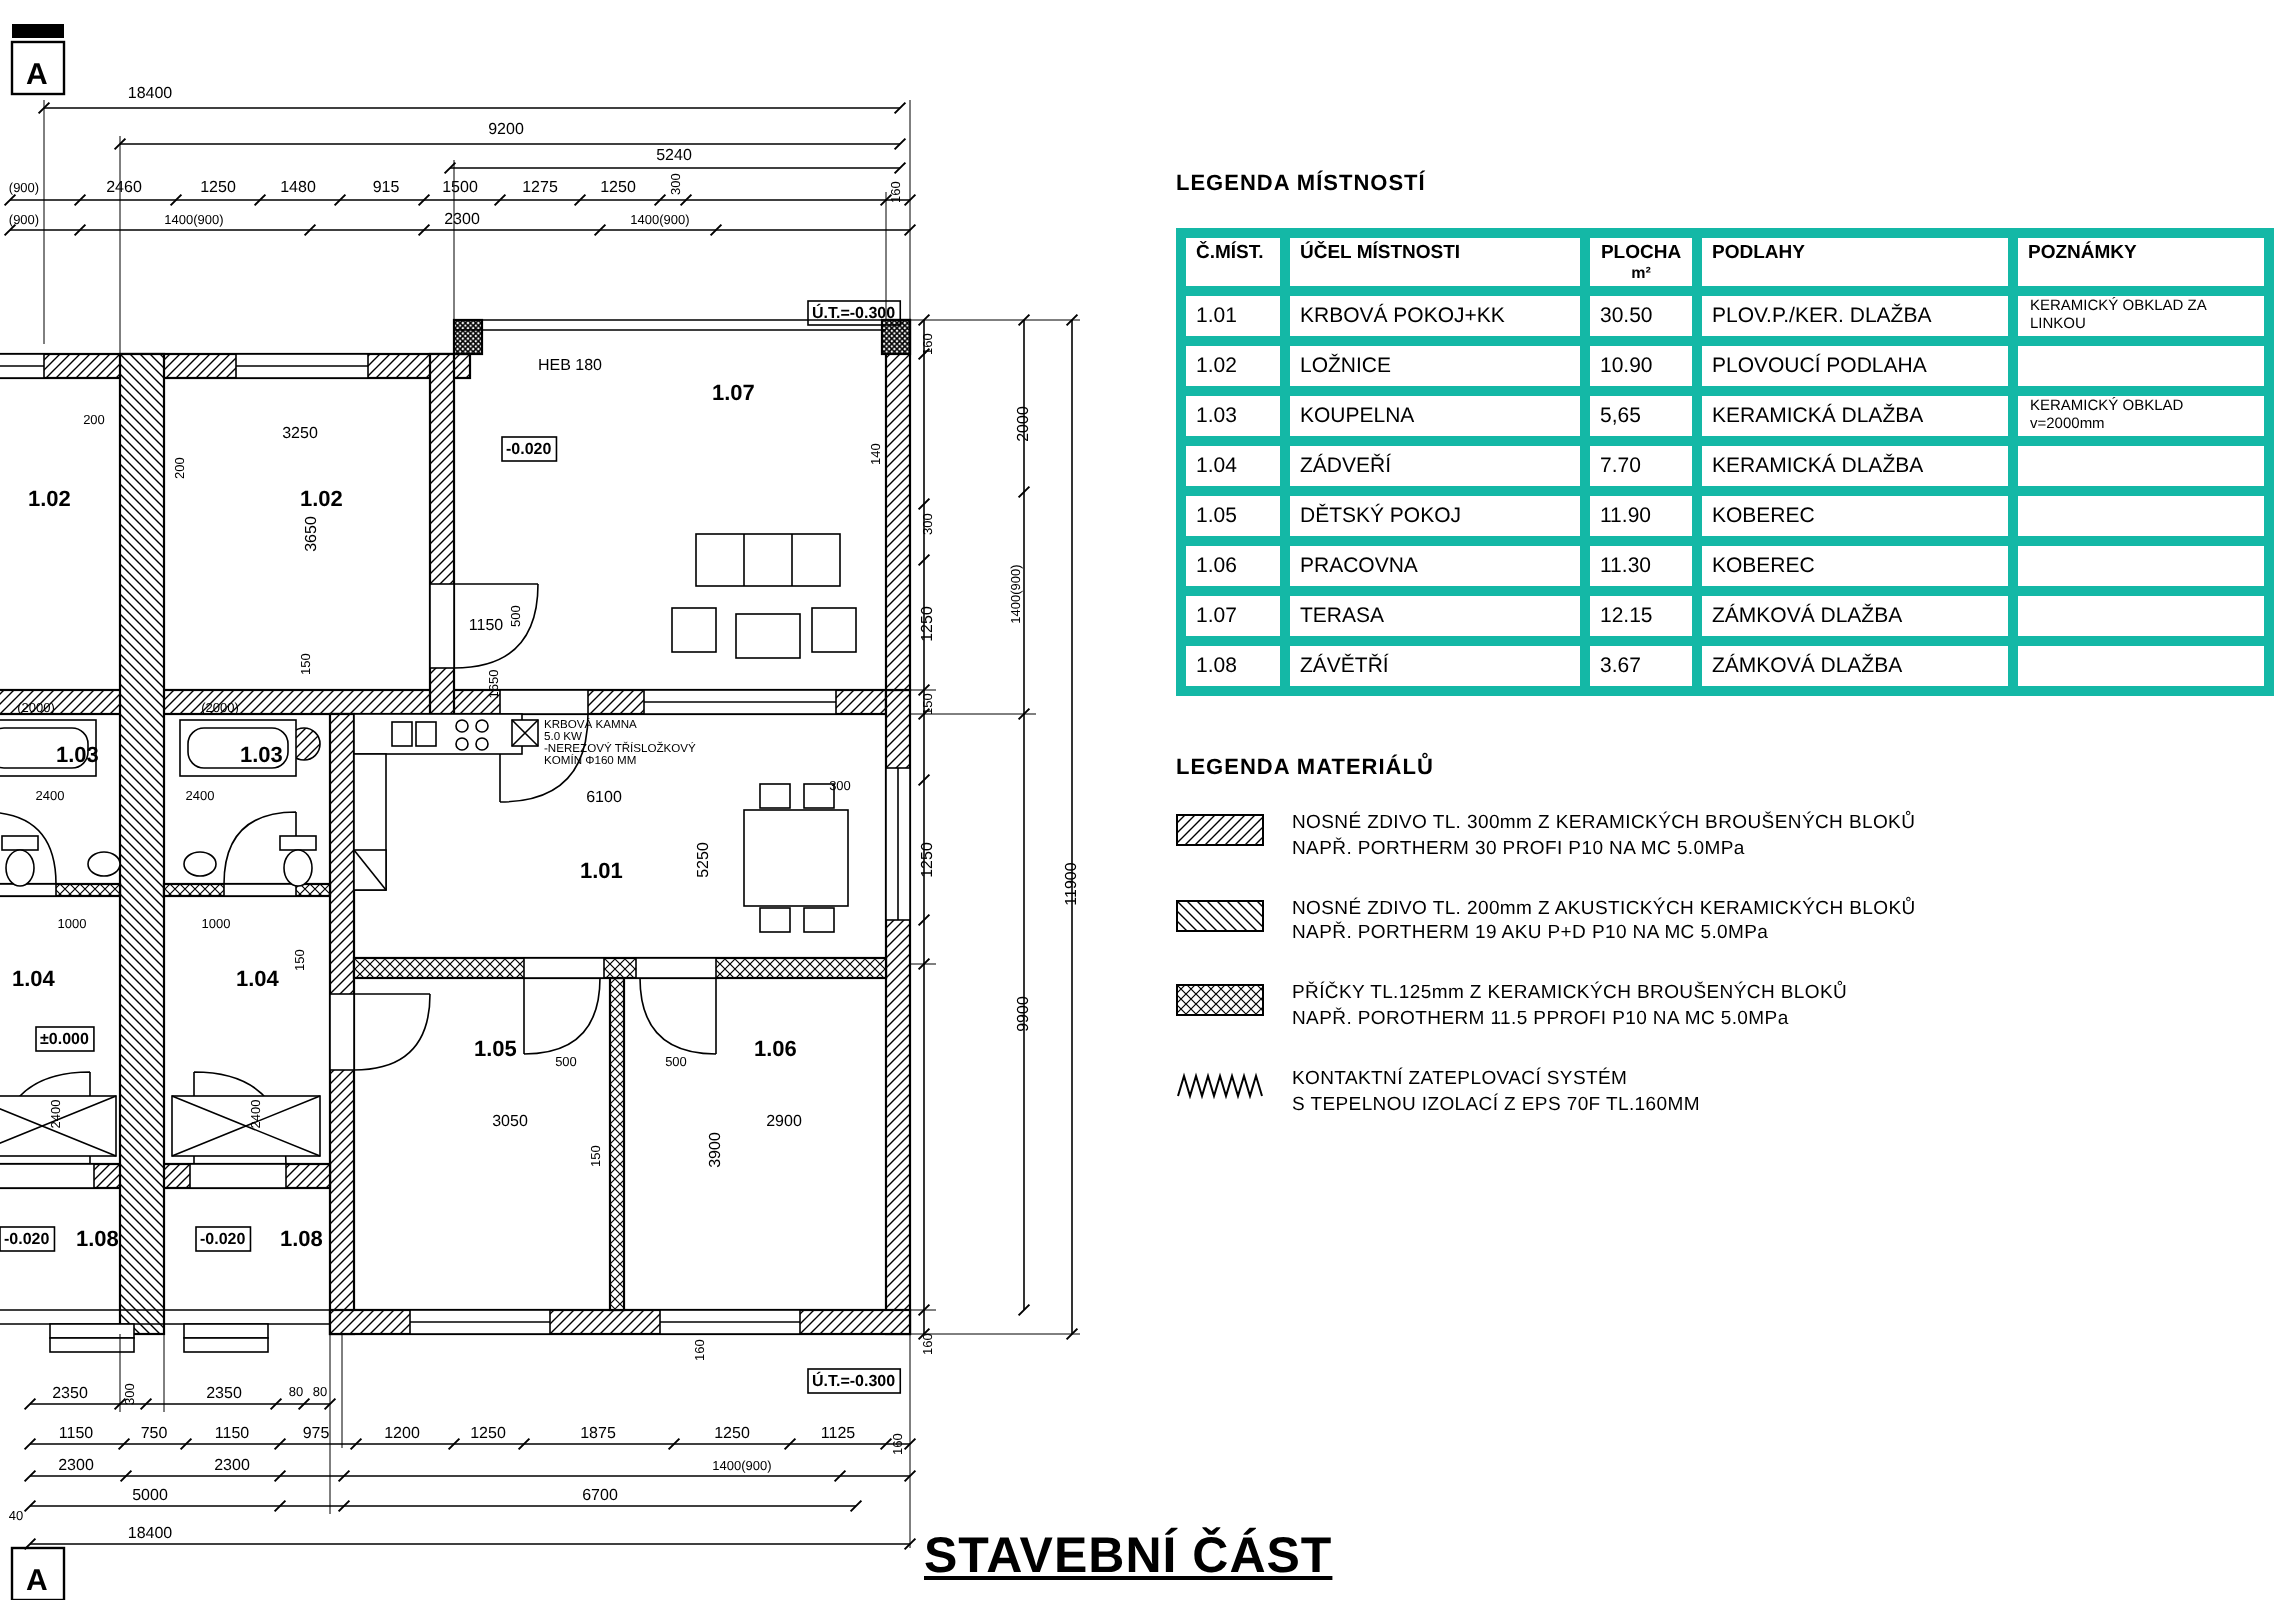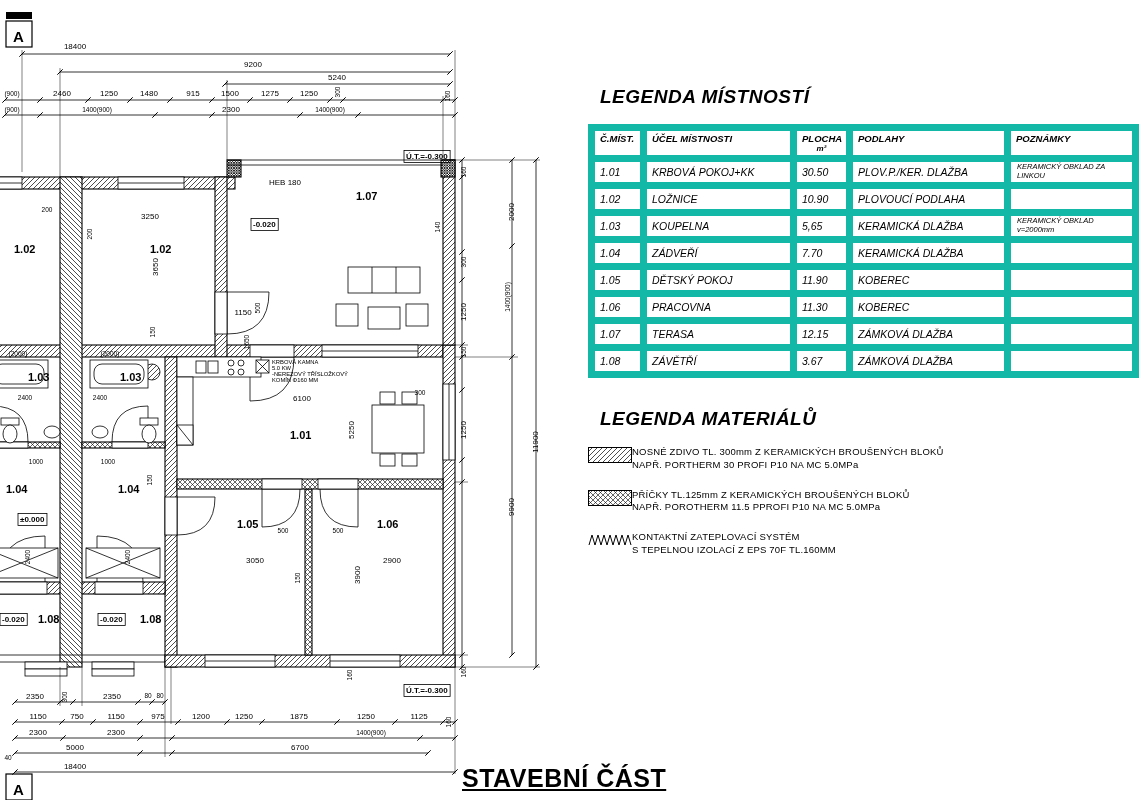--- a/index.html
+++ b/index.html
@@ -15,31 +15,31 @@
   .box{font-size:8px;font-weight:bold;text-anchor:start;}
   .sec{font-size:15px;font-weight:bold;text-anchor:start;}
   .wall{stroke:#000;stroke-width:1.1;}
   .thin{stroke:#000;stroke-width:0.8;fill:none;}
   .ext{stroke:#000;stroke-width:0.5;fill:none;}
   .dimline{stroke:#000;stroke-width:0.8;fill:none;}
   .open{fill:#fff;stroke:#000;stroke-width:0.8;}
   .furn{fill:#fff;stroke:#000;stroke-width:0.8;}
   
   #legends{position:absolute;left:588px;top:86px;width:552px;}
-  .legend-heading{font-size:19px;font-weight:bold;letter-spacing:0.5px;margin:0 0 16px 12px;font-style:italic;}
+  .legend-heading{font-size:11px;font-weight:bold;letter-spacing:0.5px;margin:0 0 16px 0;}
   #rooms-table{border-collapse:collapse;width:546px;table-layout:fixed;}
-  #rooms-table th,#rooms-table td{border:7px solid #14b8a6;padding:2px 5px;font-size:10.5px;
-     height:16px;overflow:hidden;white-space:nowrap;font-style:italic;}
+  #rooms-table th,#rooms-table td{border:5px solid #14b8a6;padding:2px 5px;font-size:10.5px;
+     height:16px;overflow:hidden;white-space:nowrap;}
   #rooms-table th{font-size:9.5px;text-align:left;vertical-align:top;}
   #rooms-table th.c-area{text-align:center;}
   #rooms-table td.room-area{text-align:left;}
   #rooms-table td.note-cell{font-size:7.5px;line-height:1.15;white-space:normal;padding:1px 6px;}
   .th-unit{font-size:8px;font-weight:bold;text-align:center;}
   #materials{margin-top:30px;}
-  .mat-item{display:flex;align-items:flex-start;margin-bottom:17px;}
+  .mat-item{display:flex;align-items:flex-start;gap:14px;margin-bottom:17px;}
   .mat-text{font-size:9.5px;line-height:1.35;letter-spacing:0.2px;}
   .swatch{flex:0 0 auto;margin-top:1px;}
   
   #main-title{position:absolute;left:462px;top:764px;font-size:25px;font-weight:bold;letter-spacing:0.5px;text-decoration:underline;}
 </style>
 </head>
 <body>
 
 <div id="page">
 
@@ -404,20 +404,29 @@
             <svg class="swatch" width="44" height="16" viewBox="0 0 44 16">
               <rect x="0.5" y="0.5" width="43" height="15" fill="url(#pDiag)" stroke="#000"></rect>
             </svg>
             <div class="mat-text">
               <div>NOSNÉ ZDIVO TL. 300mm Z KERAMICKÝCH BROUŠENÝCH BLOKŮ</div>
               <div>NAPŘ. PORTHERM 30 PROFI P10 NA MC 5.0MPa</div>
             </div>
           </div>
           <div class="mat-item">
             <svg class="swatch" width="44" height="16" viewBox="0 0 44 16">
+              <rect x="0.5" y="0.5" width="43" height="15" fill="url(#pBack)" stroke="#000"></rect>
+            </svg>
+            <div class="mat-text">
+              <div>NOSNÉ ZDIVO TL. 200mm Z AKUSTICKÝCH KERAMICKÝCH BLOKŮ</div>
+              <div>NAPŘ. PORTHERM 19 AKU P+D P10 NA MC 5.0MPa</div>
+            </div>
+          </div>
+          <div class="mat-item">
+            <svg class="swatch" width="44" height="16" viewBox="0 0 44 16">
               <rect x="0.5" y="0.5" width="43" height="15" fill="url(#pCross)" stroke="#000"></rect>
             </svg>
             <div class="mat-text">
               <div>PŘÍČKY TL.125mm Z KERAMICKÝCH BROUŠENÝCH BLOKŮ</div>
               <div>NAPŘ. POROTHERM 11.5 PPROFI P10 NA MC 5.0MPa</div>
             </div>
           </div>
           <div class="mat-item">
             <svg class="swatch" width="44" height="16" viewBox="0 0 44 16">
               <path d="M1,13 L4,3 7,13 10,3 13,13 16,3 19,13 22,3 25,13 28,3 31,13 34,3 37,13 40,3 43,13" fill="none" stroke="#000" stroke-width="1"></path>

